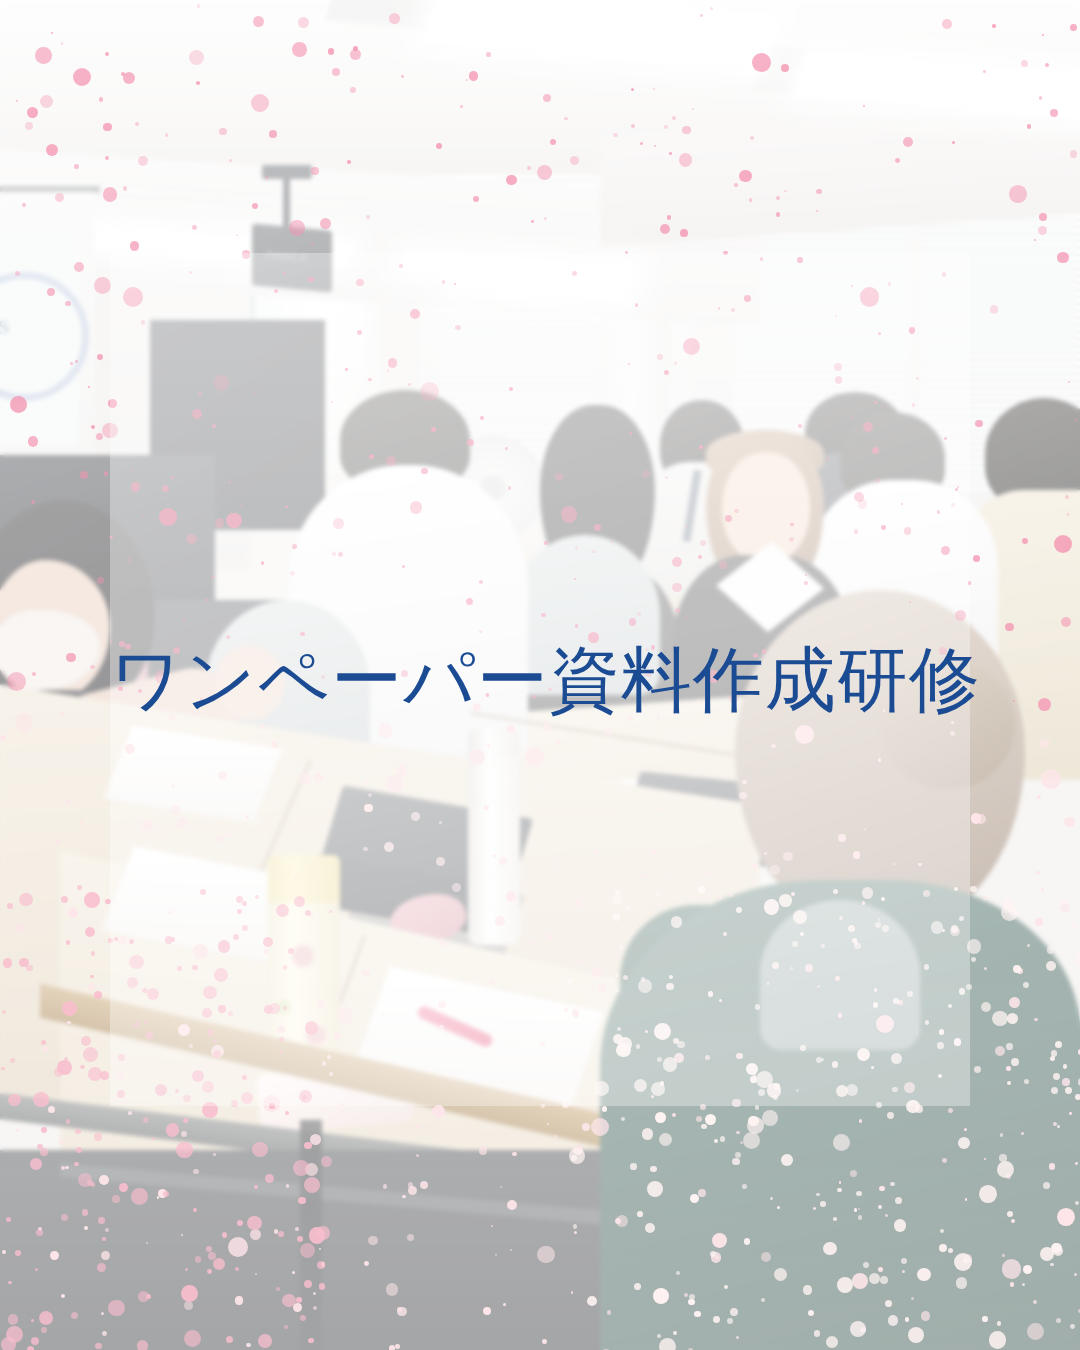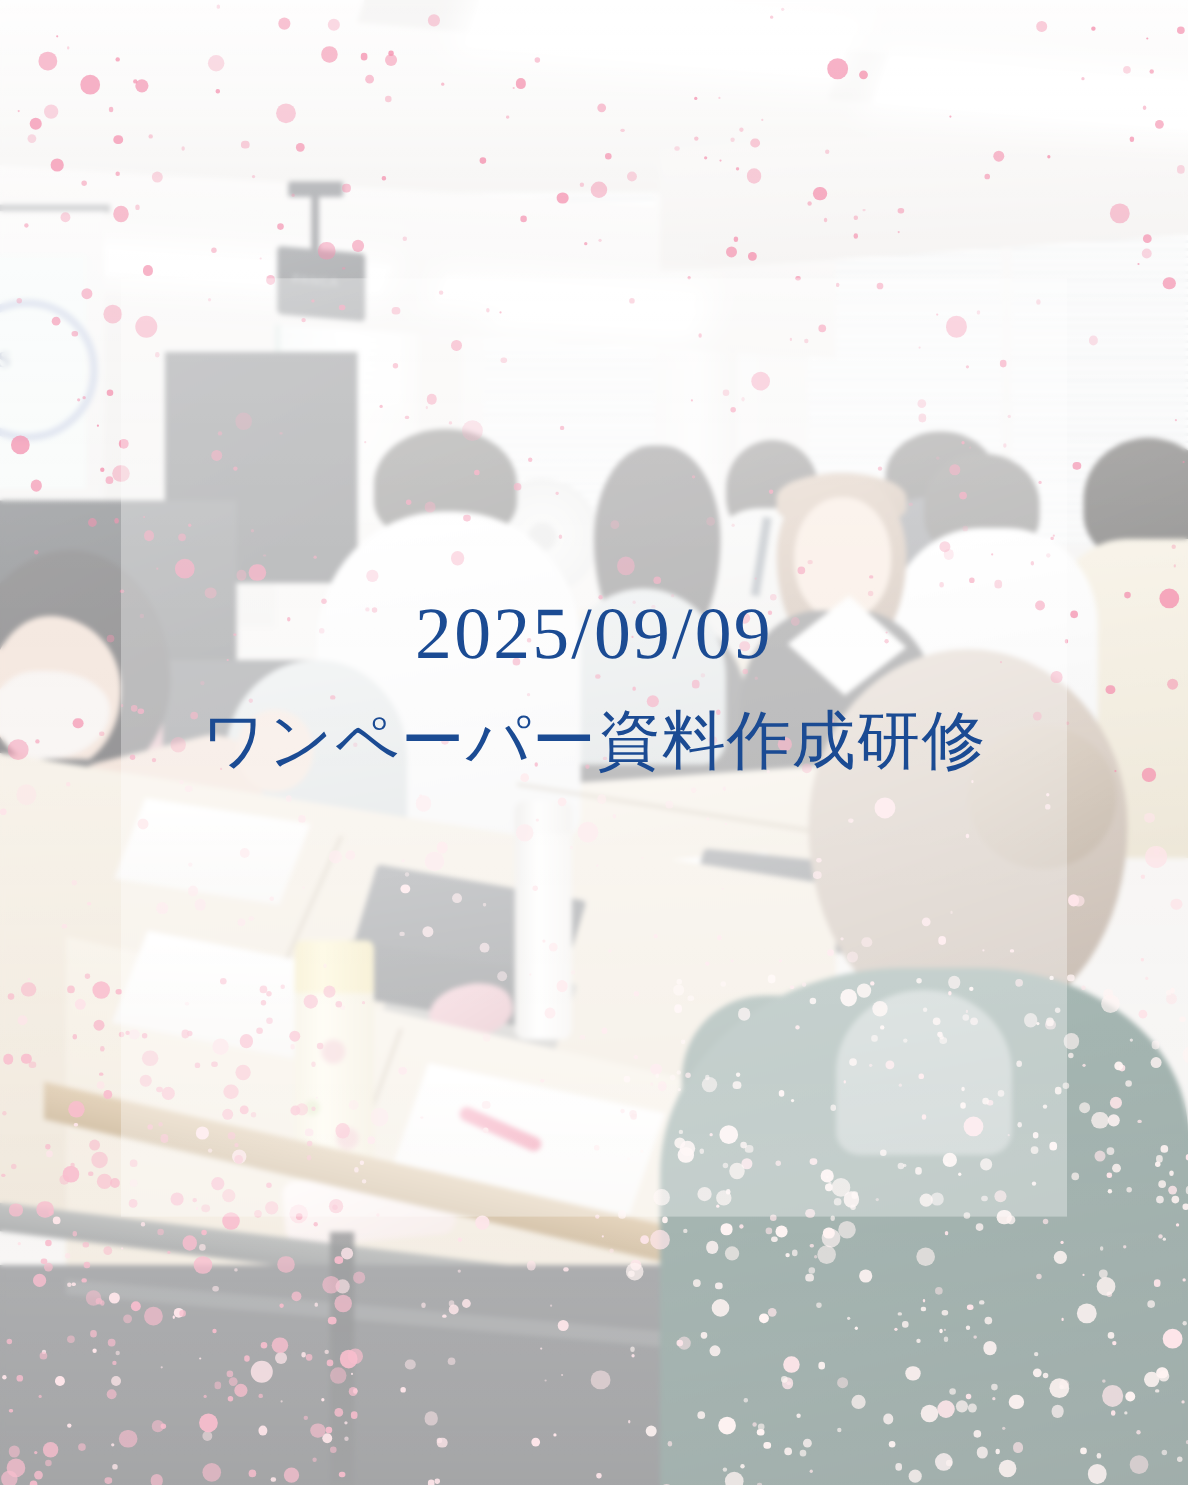--- a/index.html
+++ b/index.html
@@ -252,21 +252,21 @@
   
   #confetti{position:absolute;inset:0;pointer-events:none;}
   .dot{position:absolute;border-radius:50%;}
 
   
   #panel{position:absolute;left:110px;top:253px;width:860px;height:853px;
     background:rgba(255,255,255,.34);}
   #date{position:absolute;left:0;right:0;top:290px;text-align:center;
     color:#1b4b93;font-size:67px;letter-spacing:2px;line-height:1;}
   #title{position:absolute;left:0;right:0;top:392px;text-align:center;
-    color:#1b4b93;font-size:58px;letter-spacing:1px;line-height:1;white-space:nowrap;}
+    color:#1b4b93;font-size:71px;letter-spacing:1px;line-height:1;white-space:nowrap;}
 </style>
 </head>
 <body>
 
 <div id="stage">
 
   <div class="photo">
 
     <div class="wallL"></div>
     <div class="wallBack"></div>
@@ -1416,17 +1416,16 @@
       <div class="dot" style="left: 1.5px; top: 1009.7px; width: 4.1px; height: 4.1px; background: rgba(248, 190, 206, 0.57);"></div>
       <div class="dot" style="left: 112px; top: 1195.4px; width: 7.7px; height: 7.7px; background: rgba(248, 190, 206, 0.56);"></div>
       <div class="dot" style="left: 76.3px; top: 1147.1px; width: 5.9px; height: 5.9px; background: rgba(248, 190, 206, 0.78);"></div>
       <div class="dot" style="left: 269.1px; top: 1003.1px; width: 11.3px; height: 11.3px; background: rgba(248, 190, 206, 0.6);"></div>
       <div class="dot" style="left: 232.9px; top: 934.4px; width: 6px; height: 6px; background: rgba(248, 190, 206, 0.83);"></div>
       <div class="dot" style="left: 142.2px; top: 987.5px; width: 5.6px; height: 5.6px; background: rgba(248, 190, 206, 0.72);"></div>
       <div class="dot" style="left: 87.8px; top: 1066.7px; width: 14px; height: 14px; background: rgba(248, 190, 206, 0.63);"></div>
     </div>
 
   <div id="panel">
-    <div id="date">2025/09/09</div>
     <div id="title">ワンペーパー資料作成研修</div>
   </div>
 
 </div>
 
 </body></html>

